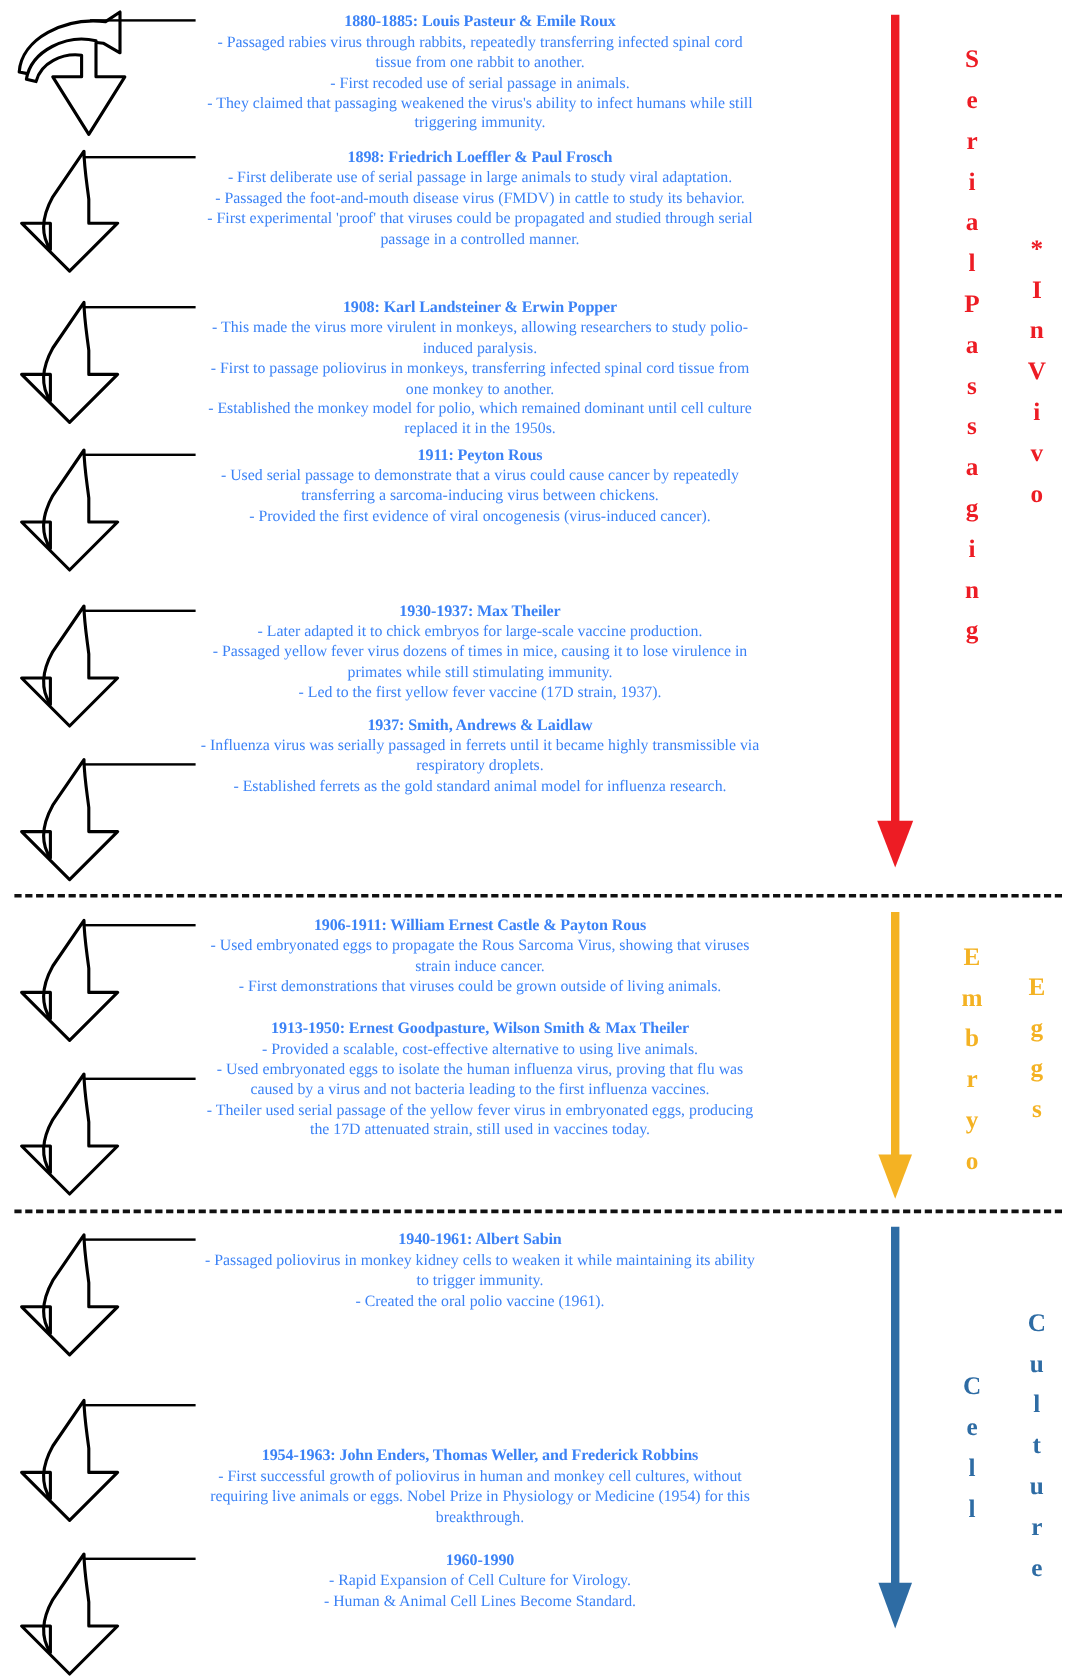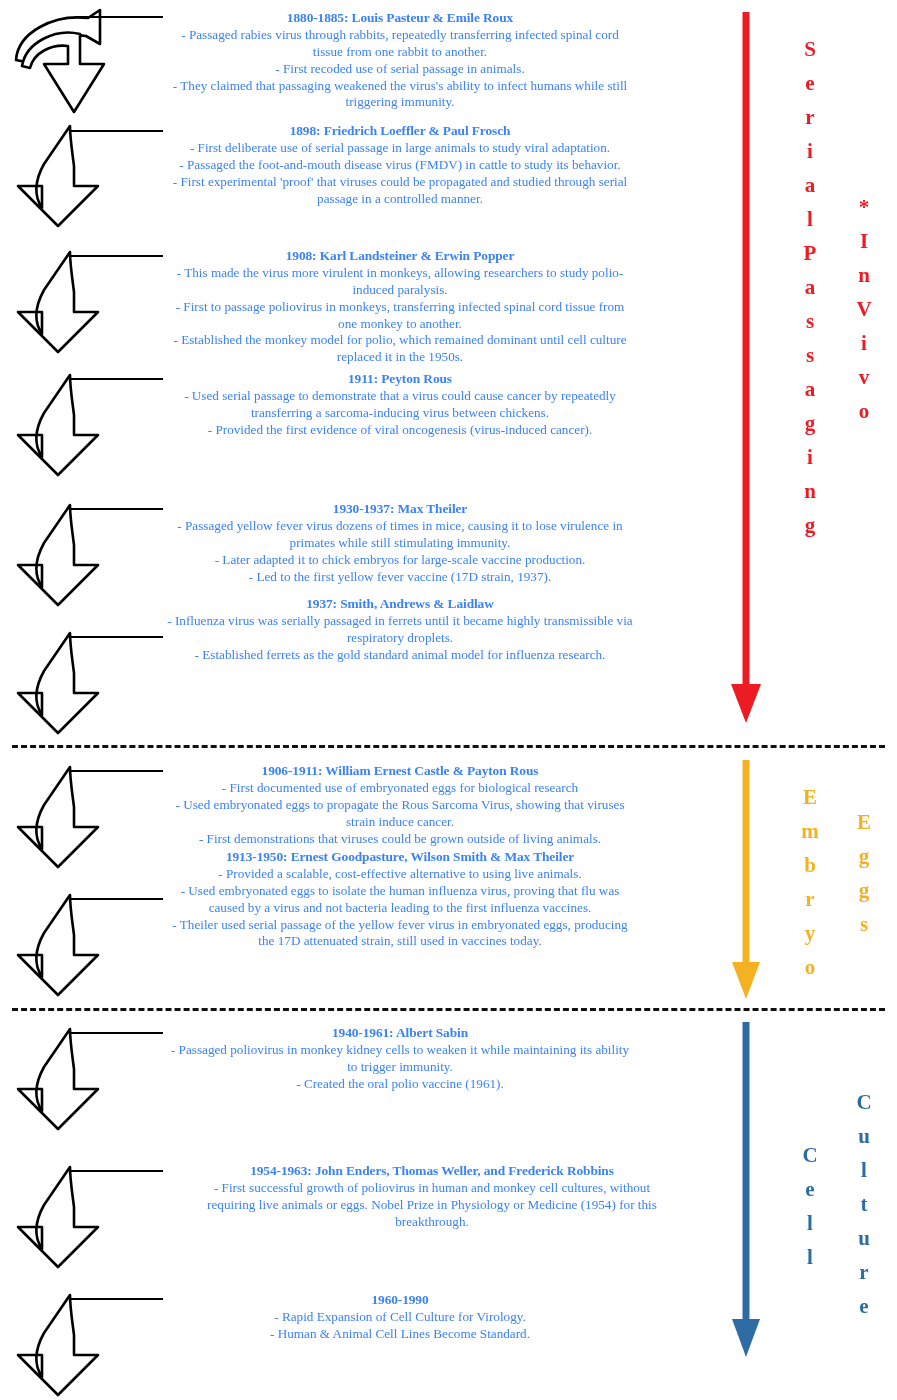--- a/index.html
+++ b/index.html
@@ -188,52 +188,51 @@
   </div>
 
   <div class="event" style="top:371px;">
     <span class="title">1911: Peyton Rous</span>
     <span class="bullet">- Used serial passage to demonstrate that a virus could cause cancer by repeatedly transferring a sarcoma-inducing virus between chickens.</span>
     <span class="bullet">- Provided the first evidence of viral oncogenesis (virus-induced cancer).</span>
   </div>
 
   <div class="event" style="top:501px;font-family:Liberation Serif, serif;">
     <span class="title">1930-1937: Max Theiler</span>
+    <span class="bullet">- Later adapted it to chick embryos for large-scale vaccine production.</span>
     <span class="bullet">- Passaged yellow fever virus dozens of times in mice, causing it to lose virulence in primates while still stimulating immunity.</span>
-    <span class="bullet">- Later adapted it to chick embryos for large-scale vaccine production.</span>
     <span class="bullet">- Led to the first yellow fever vaccine (17D strain, 1937).</span>
   </div>
 
   <div class="event" style="top:596px;">
     <span class="title">1937: Smith, Andrews &amp; Laidlaw</span>
     <span class="bullet">- Influenza virus was serially passaged in ferrets until it became highly transmissible via respiratory droplets.</span>
     <span class="bullet">- Established ferrets as the gold standard animal model for influenza research.</span>
   </div>
 
   <div class="event" style="top:763px;">
     <span class="title">1906-1911: William Ernest Castle &amp; Payton Rous</span>
-    <span class="bullet">- First documented use of embryonated eggs for biological research</span>
     <span class="bullet">- Used embryonated eggs to propagate the Rous Sarcoma Virus, showing that viruses strain induce cancer.</span>
     <span class="bullet">- First demonstrations that viruses could be grown outside of living animals.</span>
   </div>
 
   <div class="event" style="top:849px;">
     <span class="title">1913-1950: Ernest Goodpasture, Wilson Smith &amp; Max Theiler</span>
     <span class="bullet">- Provided a scalable, cost-effective alternative to using live animals.</span>
     <span class="bullet">- Used embryonated eggs to isolate the human influenza virus, proving that flu was caused by a virus and not bacteria leading to the first influenza vaccines.</span>
     <span class="bullet">- Theiler used serial passage of the yellow fever virus in embryonated eggs, producing the 17D attenuated strain, still used in vaccines today.</span>
   </div>
 
   <div class="event" style="top:1025px;">
     <span class="title">1940-1961: Albert Sabin</span>
     <span class="bullet">- Passaged poliovirus in monkey kidney cells to weaken it while maintaining its ability to trigger immunity.</span>
     <span class="bullet">- Created the oral polio vaccine (1961).</span>
   </div>
 
-  <div class="event" style="top:1163px;margin-left:32px;">
+  <div class="event" style="top:1205px;">
     <span class="title">1954-1963: John Enders, Thomas Weller, and Frederick Robbins</span>
     <span class="bullet">- First successful growth of poliovirus in human and monkey cell cultures, without requiring live animals or eggs. Nobel Prize in Physiology or Medicine (1954) for this breakthrough.</span>
   </div>
 
   <div class="event" style="top:1292px;">
     <span class="title">1960-1990</span>
     <span class="bullet">- Rapid Expansion of Cell Culture for Virology.</span>
     <span class="bullet">- Human &amp; Animal Cell Lines Become Standard.</span>
   </div>
 

